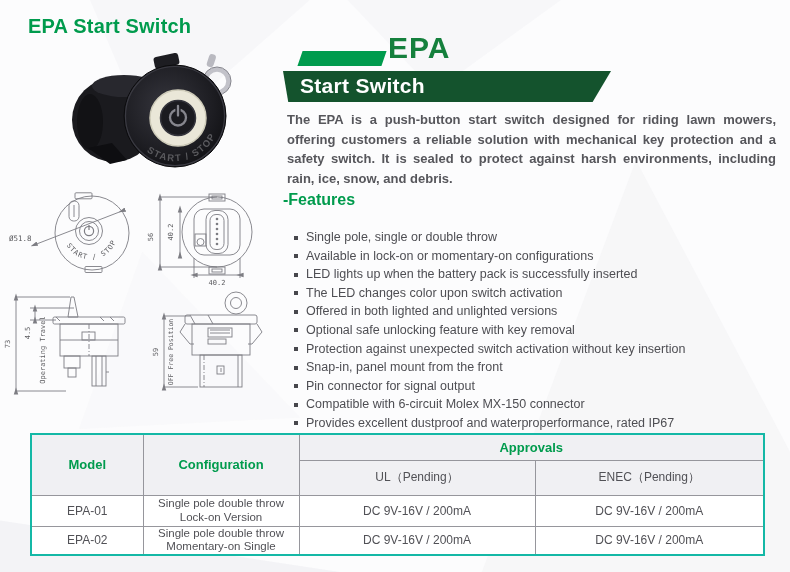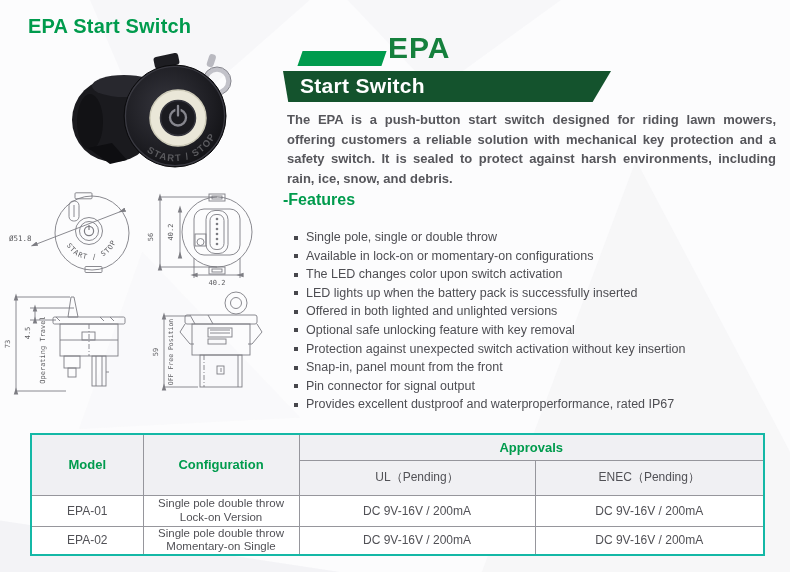--- a/index.html
+++ b/index.html
@@ -91,27 +91,28 @@
   <div class="epa-word">EPA</div>
   <div class="banner">
     <span>Start Switch</span>
   </div>
   <div class="description">The EPA is a push-button start switch designed for riding lawn mowers, offering customers a reliable solution with mechanical key protection and a safety switch. It is sealed to protect against harsh environments, including rain, ice, snow, and debris.</div>
 
   <div class="features-heading">-Features</div>
   <ul class="features-list">
     <li>Single pole, single or double throw</li>
     <li>Available in lock-on or momentary-on configurations</li>
+    <li>LED lights up when the battery pack is successfully inserted</li>
     <li>The LED changes color upon switch activation</li>
-    <li>LED lights up when the battery pack is successfully inserted</li>
     <li>Offered in both lighted and unlighted versions</li>
     <li>Optional safe unlocking feature with key removal</li>
     <li>Protection against unexpected switch activation without key insertion</li>
     <li>Snap-in, panel mount from the front</li>
     <li>Pin connector for signal output</li>
+    <li>Compatible with 6-circuit Molex MX-150 connector</li>
     <li>Provides excellent dustproof and waterproperformance, rated IP67</li>
   </ul>
 
   <svg class="drawing" style="left:8px;top:192px;" width="132" height="90" viewBox="0 0 132 90">
     <defs>
         <marker id="arA" markerWidth="8" markerHeight="8" refX="4" refY="4" orient="auto">
       <path d="M0 4 L8 1.5 L8 6.5 Z" fill="#7d7d83"></path>
         </marker>
       </defs>
     <g fill="none" stroke="#7d7d83" stroke-width="0.9">

